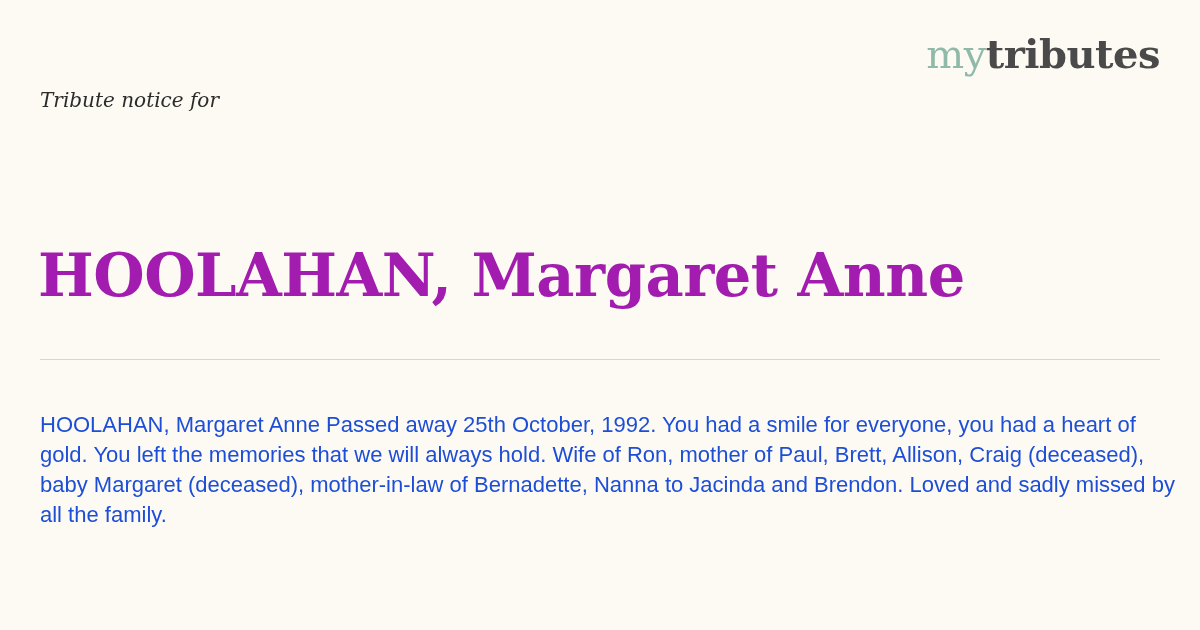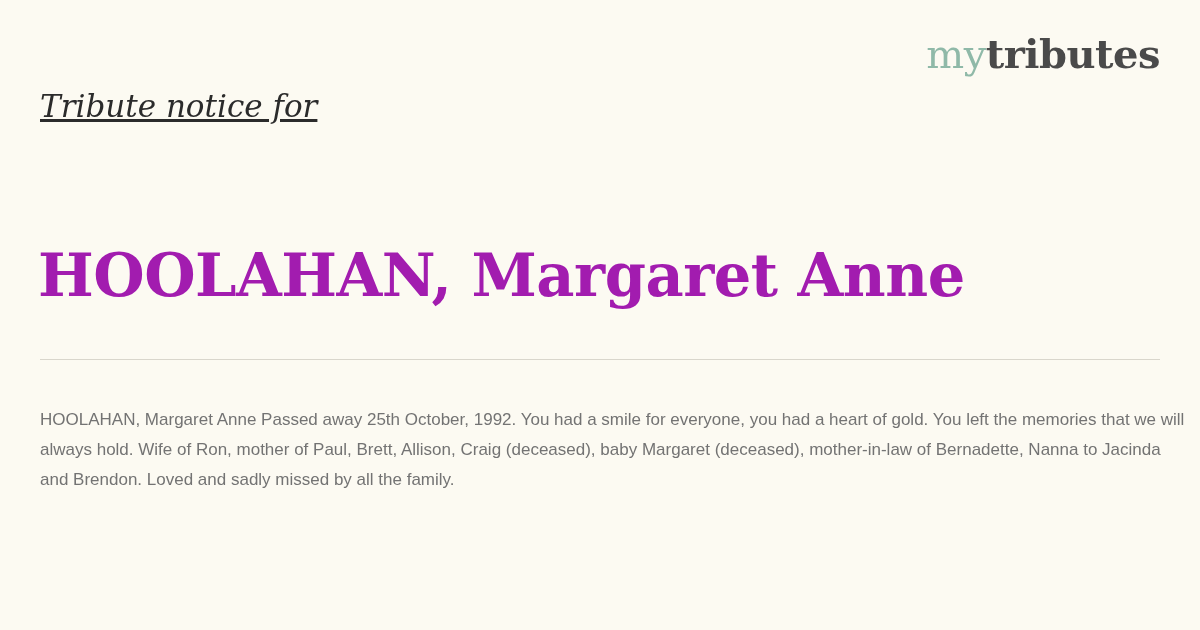--- a/index.html
+++ b/index.html
@@ -38,24 +38,23 @@
   .brand .brand-tributes {
     color: #4a4a4a;
     font-weight: 700;
   }
   .kicker {
     position: absolute;
     top: 88px;
     left: 40px;
     font-family: "DejaVu Serif", serif;
     font-style: italic;
-    font-size: 31px;
+    font-size: 20px;
     color: #2b2b2b;
     line-height: 1.2;
-    text-decoration: underline;
   }
   .headline {
     position: absolute;
     top: 204px;
     left: 38px;
     right: 40px;
     font-family: "DejaVu Serif", serif;
     font-weight: 700;
     font-size: 59px;
     line-height: 1.1;
@@ -68,23 +67,23 @@
     left: 40px;
     width: 1120px;
     height: 1px;
     background: #d9d6cc;
   }
   .body-text {
     position: absolute;
     top: 388px;
     left: 40px;
     width: 1145px;
-    font-size: 17px;
+    font-size: 22px;
     line-height: 30px;
-    color: #737373;
+    color: #1d4ed8;
     font-family: "Liberation Sans", sans-serif;
   }
 </style>
 </head>
 <body>
 
 <div class="page">
 
   <div class="brand">
     <span class="brand-my">my</span><span class="brand-tributes">tributes</span>

